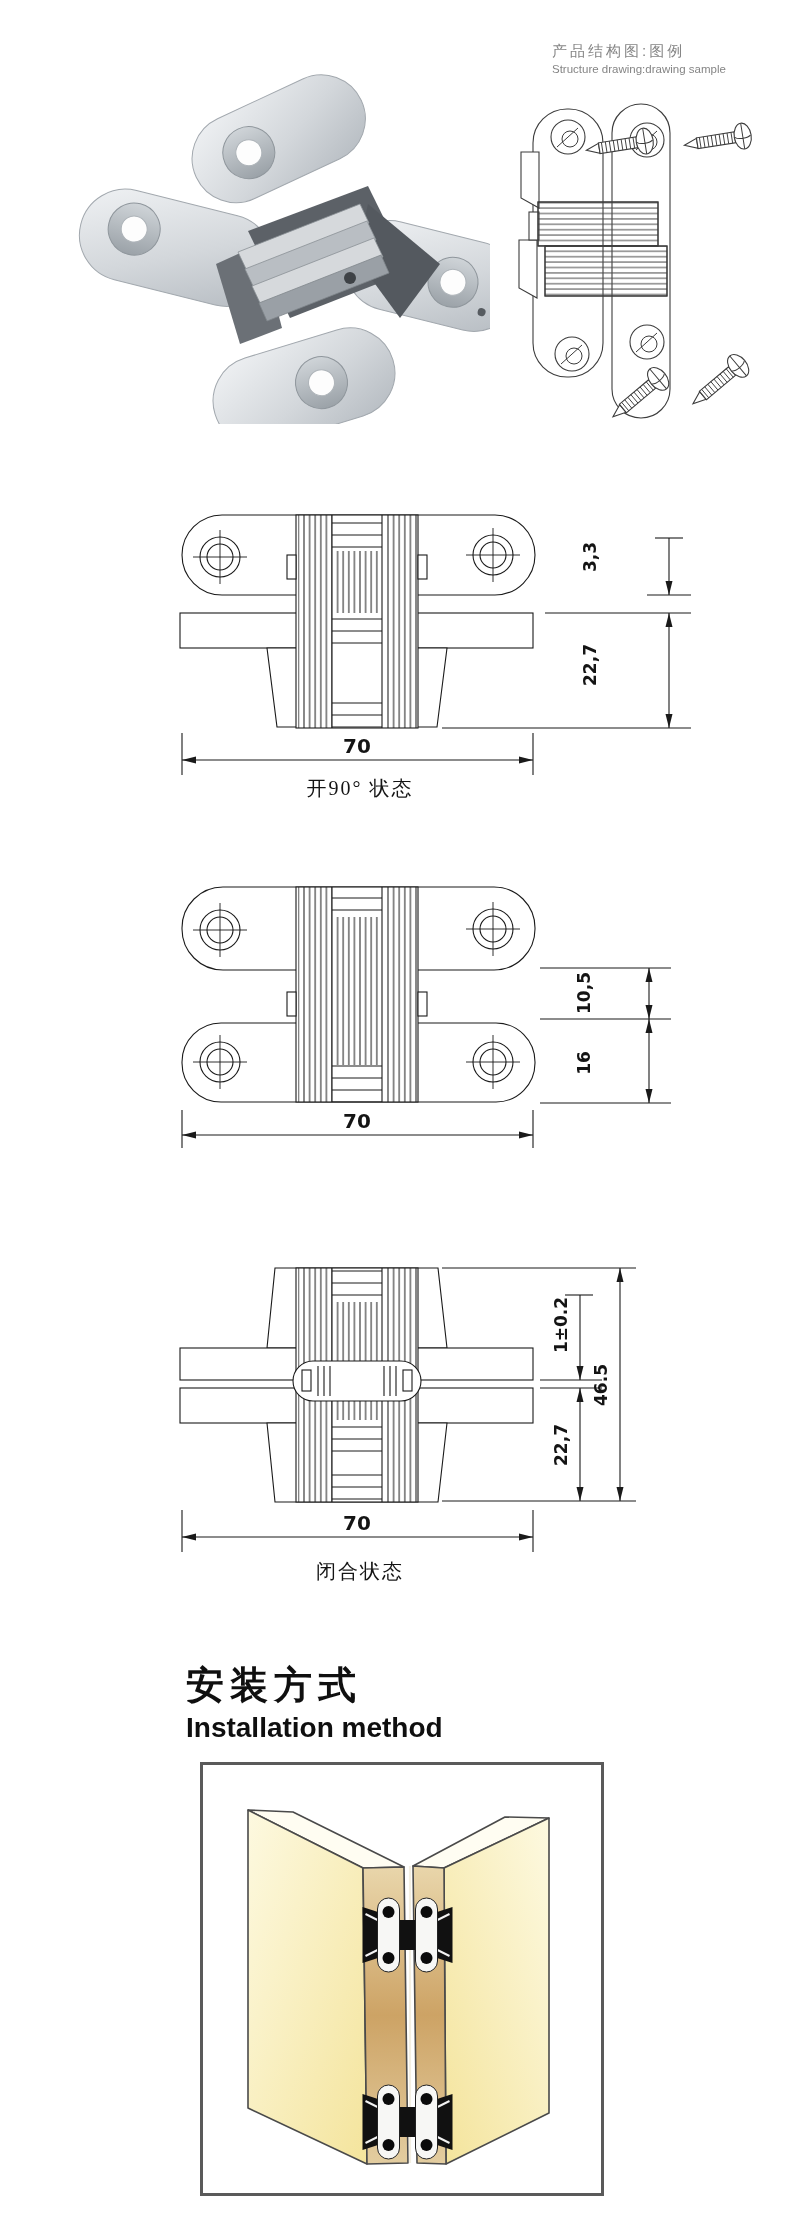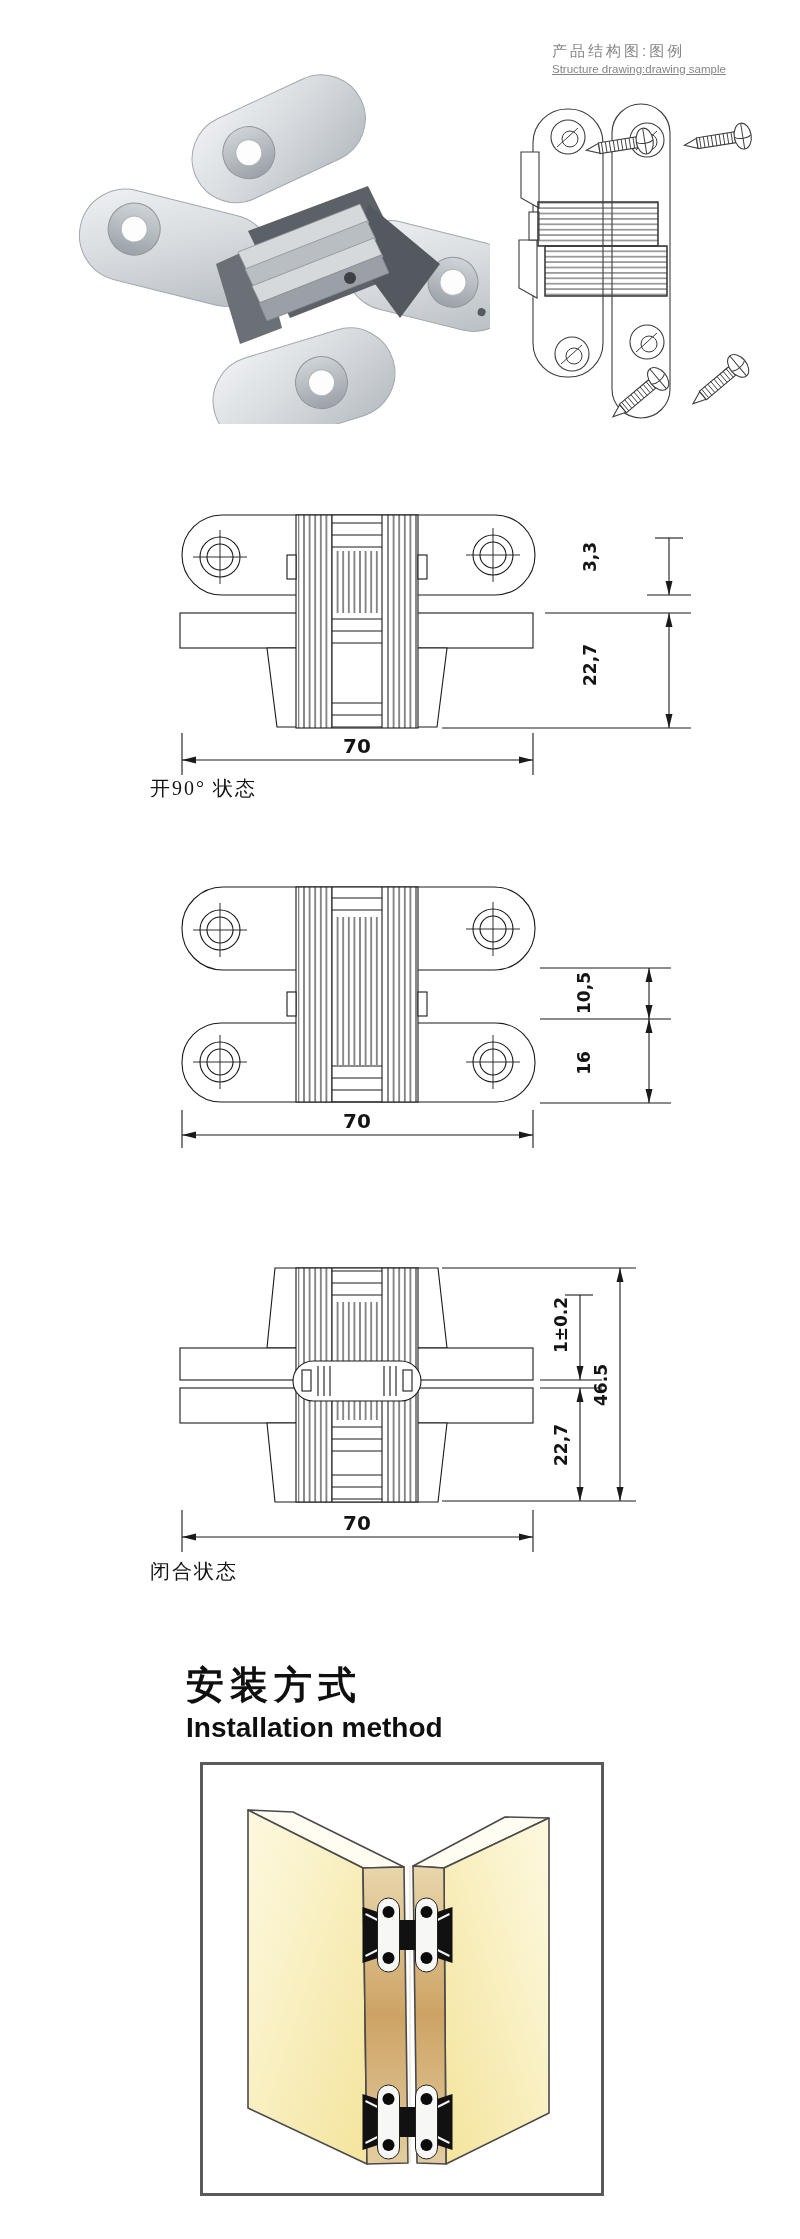--- a/index.html
+++ b/index.html
@@ -1,21 +1,21 @@
 <!DOCTYPE html>
 <html><head>
 <meta charset="utf-8">
 <style>
   html,body{margin:0;padding:0;background:#fff;}
   #page{position:relative;width:800px;height:2239px;background:#fff;overflow:hidden;
         font-family:"Liberation Sans","DejaVu Sans",sans-serif;}
   .abs{position:absolute;}
   .struct-title-zh{font-size:15px;letter-spacing:3px;color:#858585;}
-  .struct-title-en{font-size:11.5px;color:#858585;margin-top:2px;text-decoration:underline;}
-  .caption{width:420px;text-align:left;font-family:"Liberation Serif","DejaVu Sans",serif;
+  .struct-title-en{font-size:11.5px;color:#858585;margin-top:2px;}
+  .caption{width:420px;text-align:center;font-family:"Liberation Serif","DejaVu Sans",serif;
            font-size:20px;color:#141414;letter-spacing:2px;}
   .inst-zh{font-size:38px;font-weight:bold;color:#0f0f0f;letter-spacing:6px;
            font-family:"Liberation Sans","DejaVu Sans",sans-serif;}
   .inst-en{font-size:28px;font-weight:bold;color:#0f0f0f;margin-top:1px;}
   .inst-box{box-sizing:border-box;border:3px solid #5a5a5a;background:#fff;}
   svg text.dim{font:600 20px "DejaVu Sans",sans-serif;fill:#141414;}
   svg text.dimv{font:600 17px "DejaVu Sans",sans-serif;fill:#141414;}
   svg .ln{stroke:#1a1a1a;stroke-width:1.1;fill:none;}
   svg .lnw{stroke:#1a1a1a;stroke-width:1.1;fill:#ffffff;}
   svg .ar{fill:#1a1a1a;stroke:none;}

